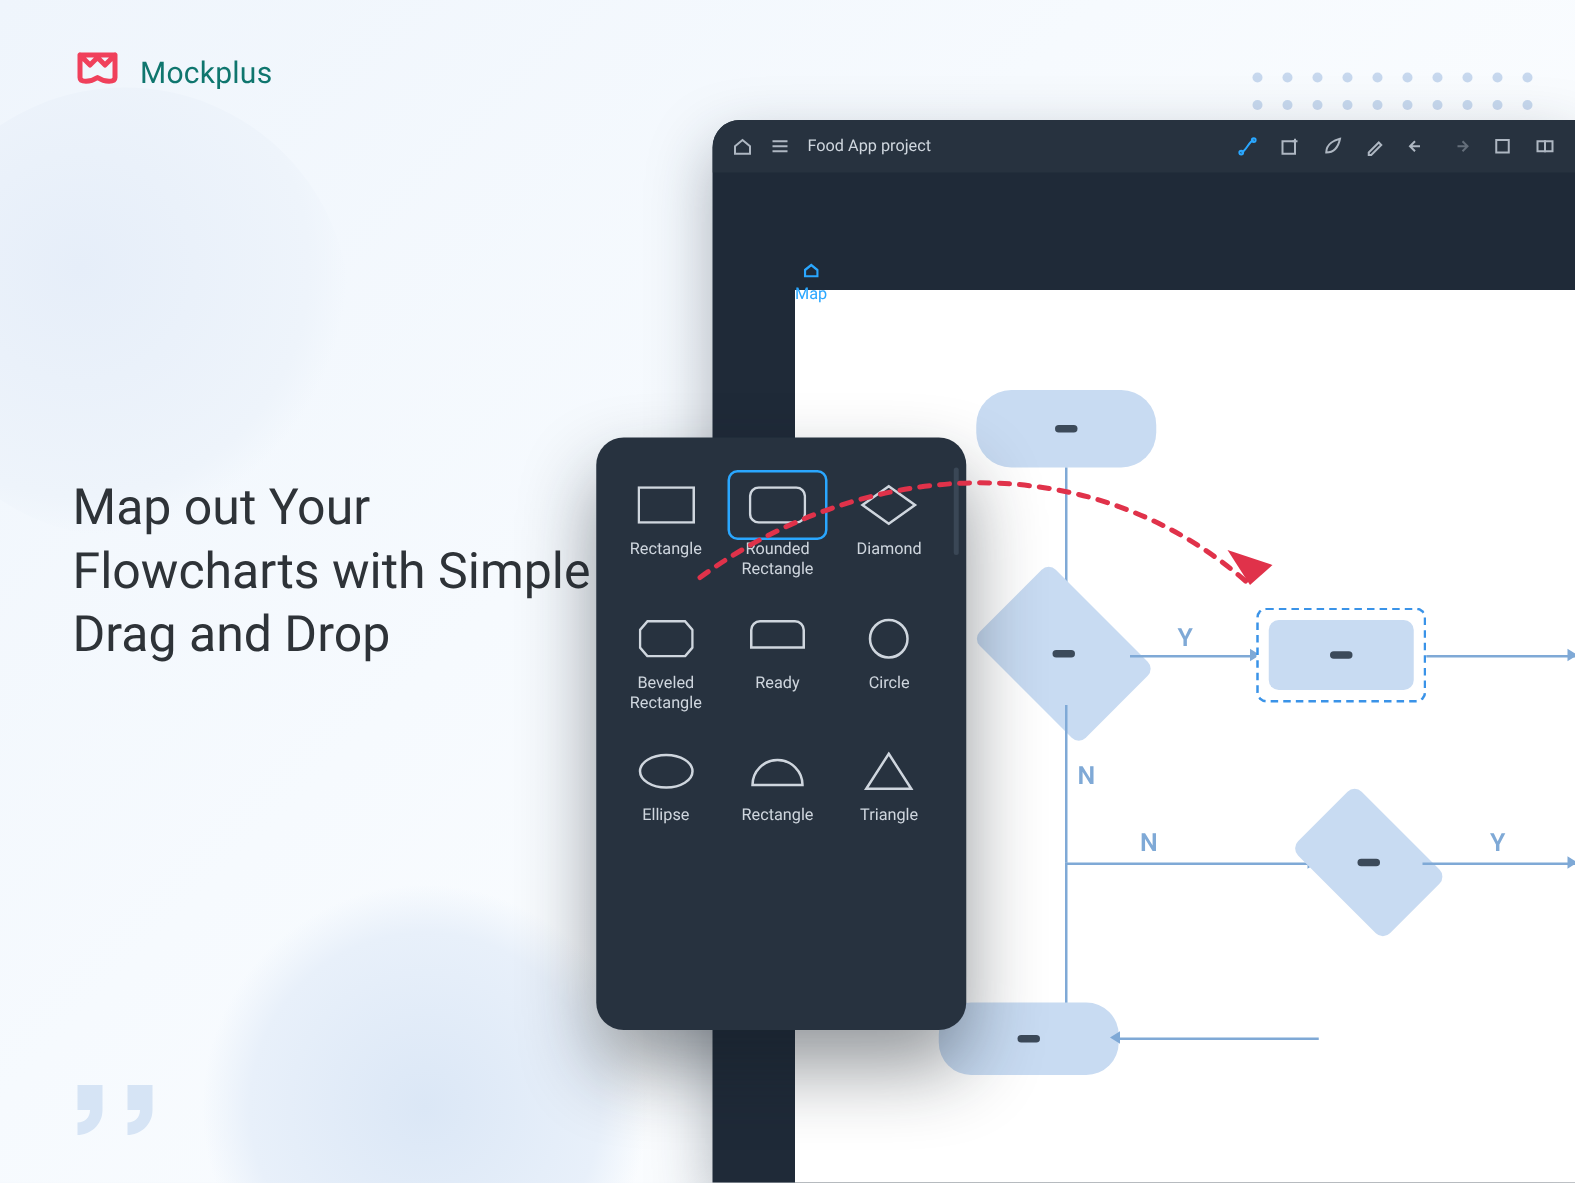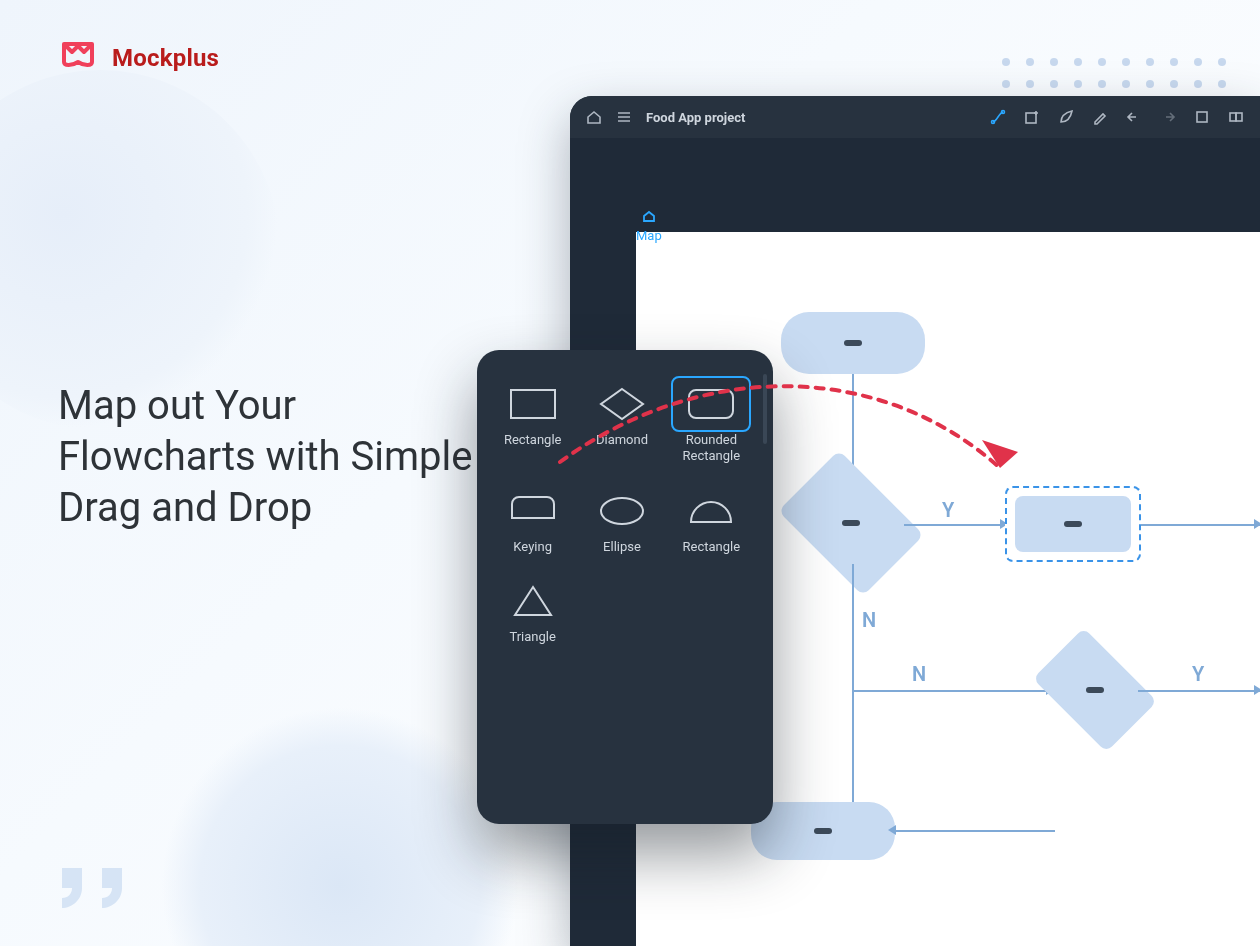--- a/index.html
+++ b/index.html
@@ -6,29 +6,29 @@
   html,body{width:1260px;height:946px;overflow:hidden;background:linear-gradient(135deg,#eff5fc 0%,#f6fafe 40%,#ffffff 100%);}
   
   .dot-grid{position:absolute;top:58px;right:28px;display:grid;grid-template-columns:repeat(10,14px);grid-auto-rows:14px;gap:8px 10px;}
   .dot-grid span{width:8px;height:8px;border-radius:50%;background:#c7d8ee;}
   
   .blob1{position:absolute;left:-80px;top:70px;width:360px;height:360px;border-radius:50%;background:radial-gradient(circle at 40% 40%,#e6eef9 0%,#eef4fb 60%,rgba(255,255,255,0) 70%);}
   .blob2{position:absolute;left:160px;bottom:-120px;width:360px;height:360px;border-radius:50%;background:radial-gradient(circle at 50% 50%,#dbe7f6 0%,#e8f0fa 55%,rgba(255,255,255,0) 70%);}
   
   .logo{position:absolute;left:58px;top:36px;display:flex;align-items:center;gap:14px;}
   .logo svg{width:40px;height:40px;}
-  .logo-text{font-size:24px;font-weight:700;color:#b91c1c;letter-spacing:.2px;}
+  .logo-text{font-size:24px;font-weight:400;color:#0f766e;letter-spacing:.2px;}
   
   .headline{position:absolute;left:58px;top:380px;font-size:40px;line-height:1.28;font-weight:400;color:#2e3338;max-width:420px;}
   
   .quotes{position:absolute;left:58px;bottom:34px;display:flex;gap:6px;}
   .quotes svg{width:34px;height:48px;}
   
   .app{position:absolute;right:0;top:96px;width:690px;height:850px;border-top-left-radius:22px;background:#1f2a38;box-shadow:0 20px 50px rgba(31,42,56,.35);overflow:hidden;}
-  .titlebar{height:42px;background:#27323f;display:flex;align-items:center;padding:12px 16px;color:#cfd6de;font-size:13px;font-weight:bold;}
+  .titlebar{height:42px;background:#27323f;display:flex;align-items:center;padding:12px 16px;color:#cfd6de;font-size:13px;}
   .titlebar .lefticons{display:flex;align-items:center;gap:14px;margin-right:14px;}
   .titlebar .righticons{margin-left:auto;display:flex;align-items:center;gap:18px;}
   .tb-icn{width:16px;height:16px;display:inline-flex;align-items:center;justify-content:center;color:#aeb7c2;}
   .tb-icn svg{width:16px;height:16px;stroke:currentColor;fill:none;stroke-width:1.6;}
   .tb-icn.blue{color:#2aa7ff;}
   .tb-icn.dim{opacity:.45;}
   
   .crumb{position:absolute;left:636px;top:210px;display:flex;align-items:center;gap:6px;color:#2aa7ff;font-size:13px;z-index:3;flex-direction:column;}
   .crumb svg{width:12px;height:12px;stroke:#2aa7ff;fill:none;stroke-width:1.8;}
   
@@ -249,45 +249,61 @@
   <div class="panel-grid">
 
     <div class="shape-cell">
       <div class="shape-box">
           <svg width="46" height="30">
             <rect x="1" y="1" width="44" height="28"></rect>
           </svg>
         </div>
       <span>Rectangle</span>
     </div>
+    <div class="shape-cell sel">
+      <div class="shape-box">
+          <svg width="46" height="30">
+            <rect x="1" y="1" width="44" height="28" rx="7"></rect>
+          </svg>
+        </div>
+      <span>Rounded Rectangle</span>
+    </div>
+
     <div class="shape-cell">
       <div class="shape-box">
           <svg width="46" height="34">
             <polygon points="23,2 44,17 23,32 2,17"></polygon>
           </svg>
         </div>
       <span>Diamond</span>
     </div>
 
-    <div class="shape-cell sel">
-      <div class="shape-box">
-          <svg width="46" height="30">
-            <rect x="1" y="1" width="44" height="28" rx="7"></rect>
-          </svg>
-        </div>
-      <span>Rounded Rectangle</span>
-    </div>
-
+    <div class="shape-cell">
+      <div class="shape-box">
+          <svg width="44" height="30">
+            <polygon points="7,1 37,1 43,8 43,22 37,29 7,29 1,22 1,8"></polygon>
+          </svg>
+        </div>
+      <span>Beveled Rectangle</span>
+    </div>
     <div class="shape-cell">
       <div class="shape-box">
           <svg width="44" height="30">
             <path d="M8 1h28a7 7 0 017 7v14H1V8a7 7 0 017-7z"></path>
           </svg>
         </div>
-      <span>Keying</span>
+      <span>Ready</span>
+    </div>
+    <div class="shape-cell">
+      <div class="shape-box">
+          <svg width="34" height="34">
+            <circle cx="17" cy="17" r="15"></circle>
+          </svg>
+        </div>
+      <span>Circle</span>
     </div>
 
     <div class="shape-cell">
       <div class="shape-box">
           <svg width="46" height="30">
             <ellipse cx="23" cy="15" rx="21" ry="13"></ellipse>
           </svg>
         </div>
       <span>Ellipse</span>
     </div>

